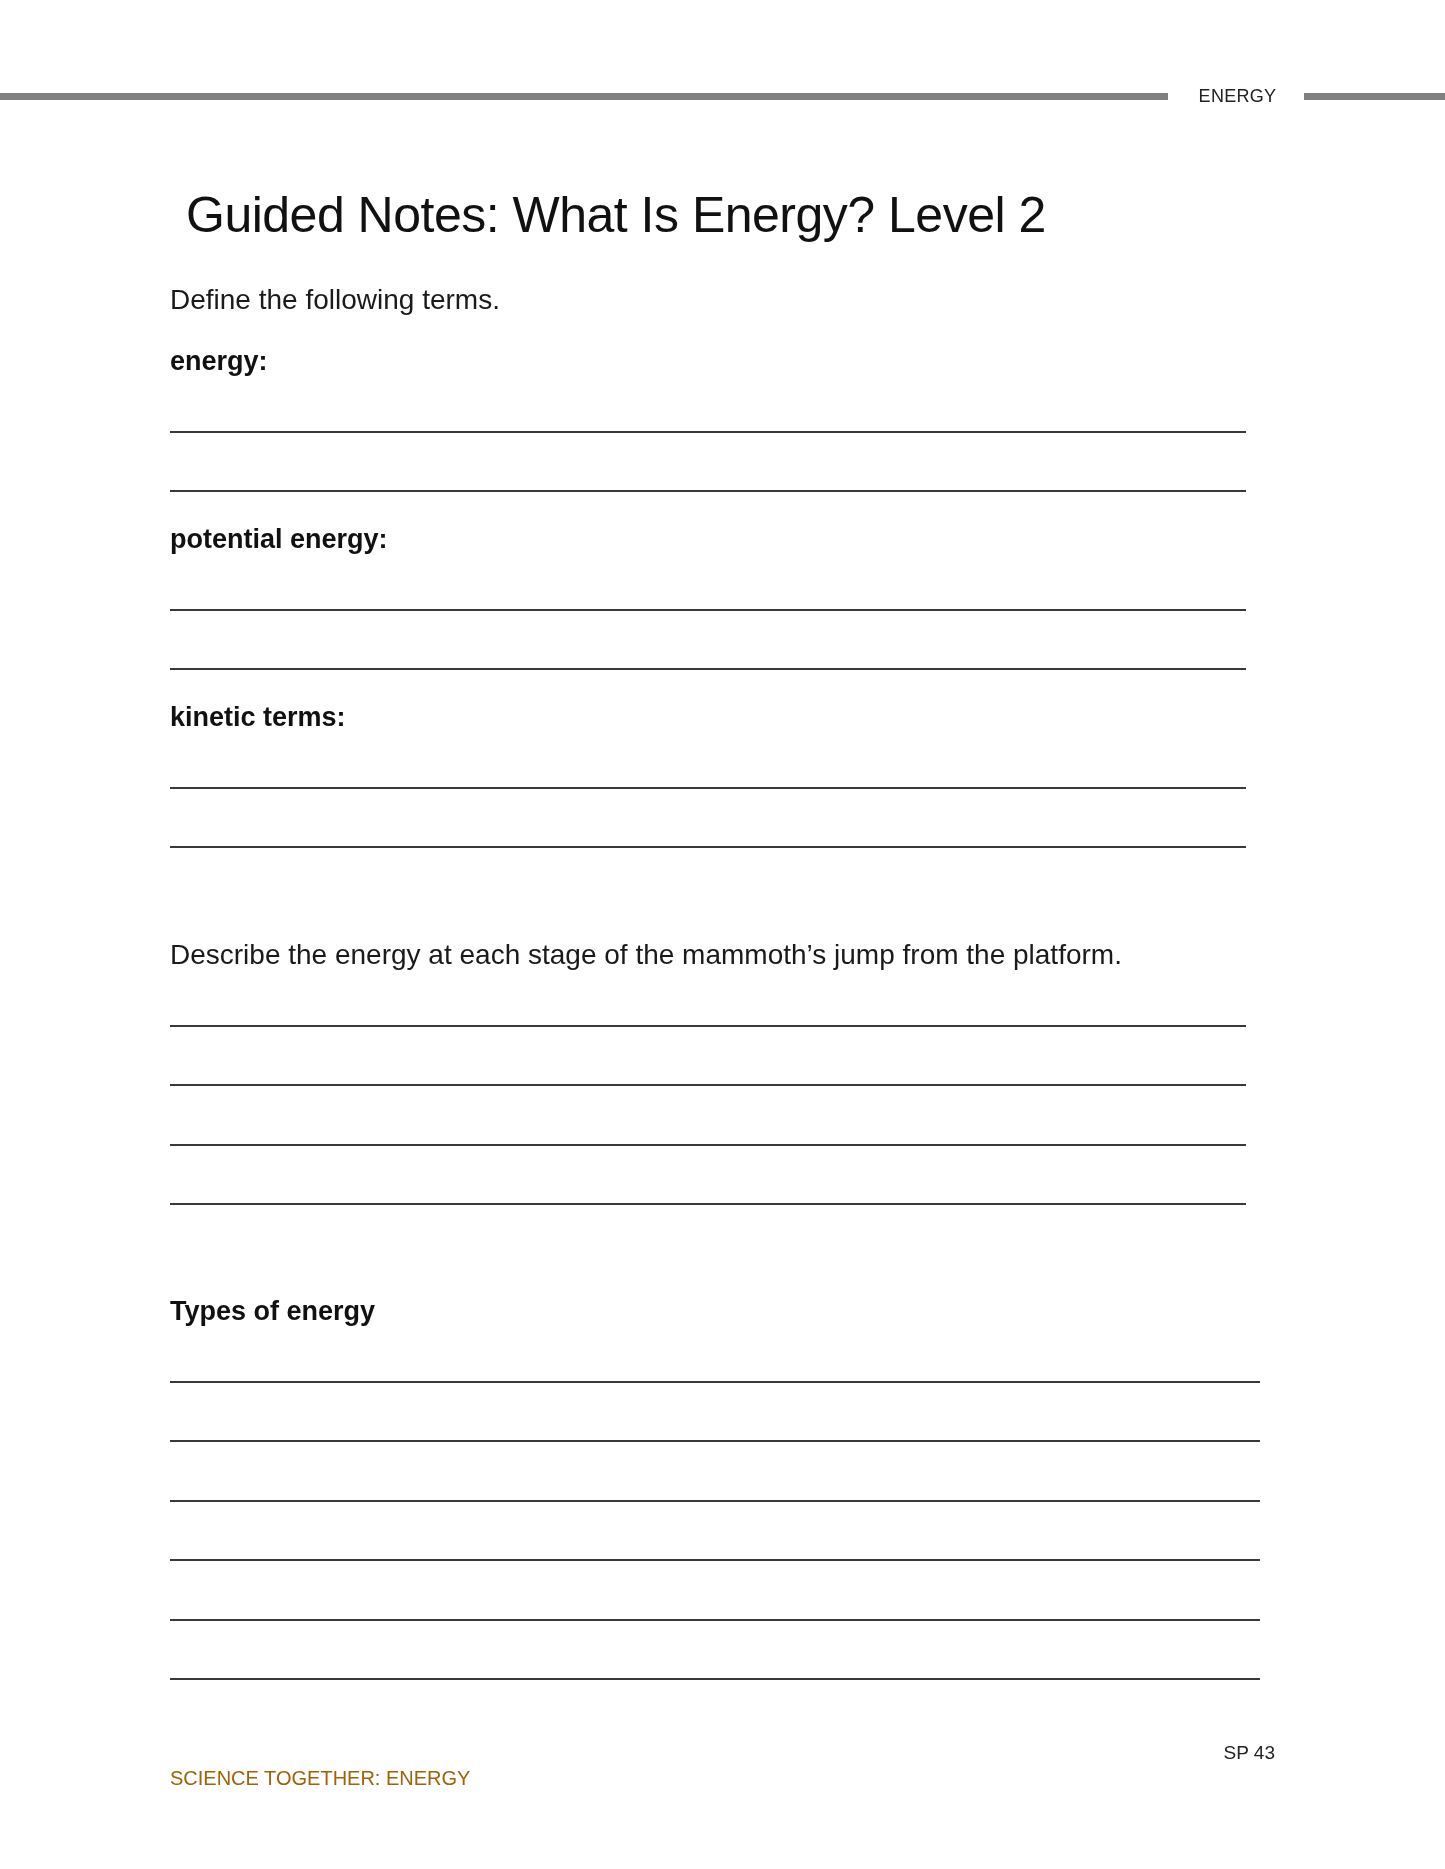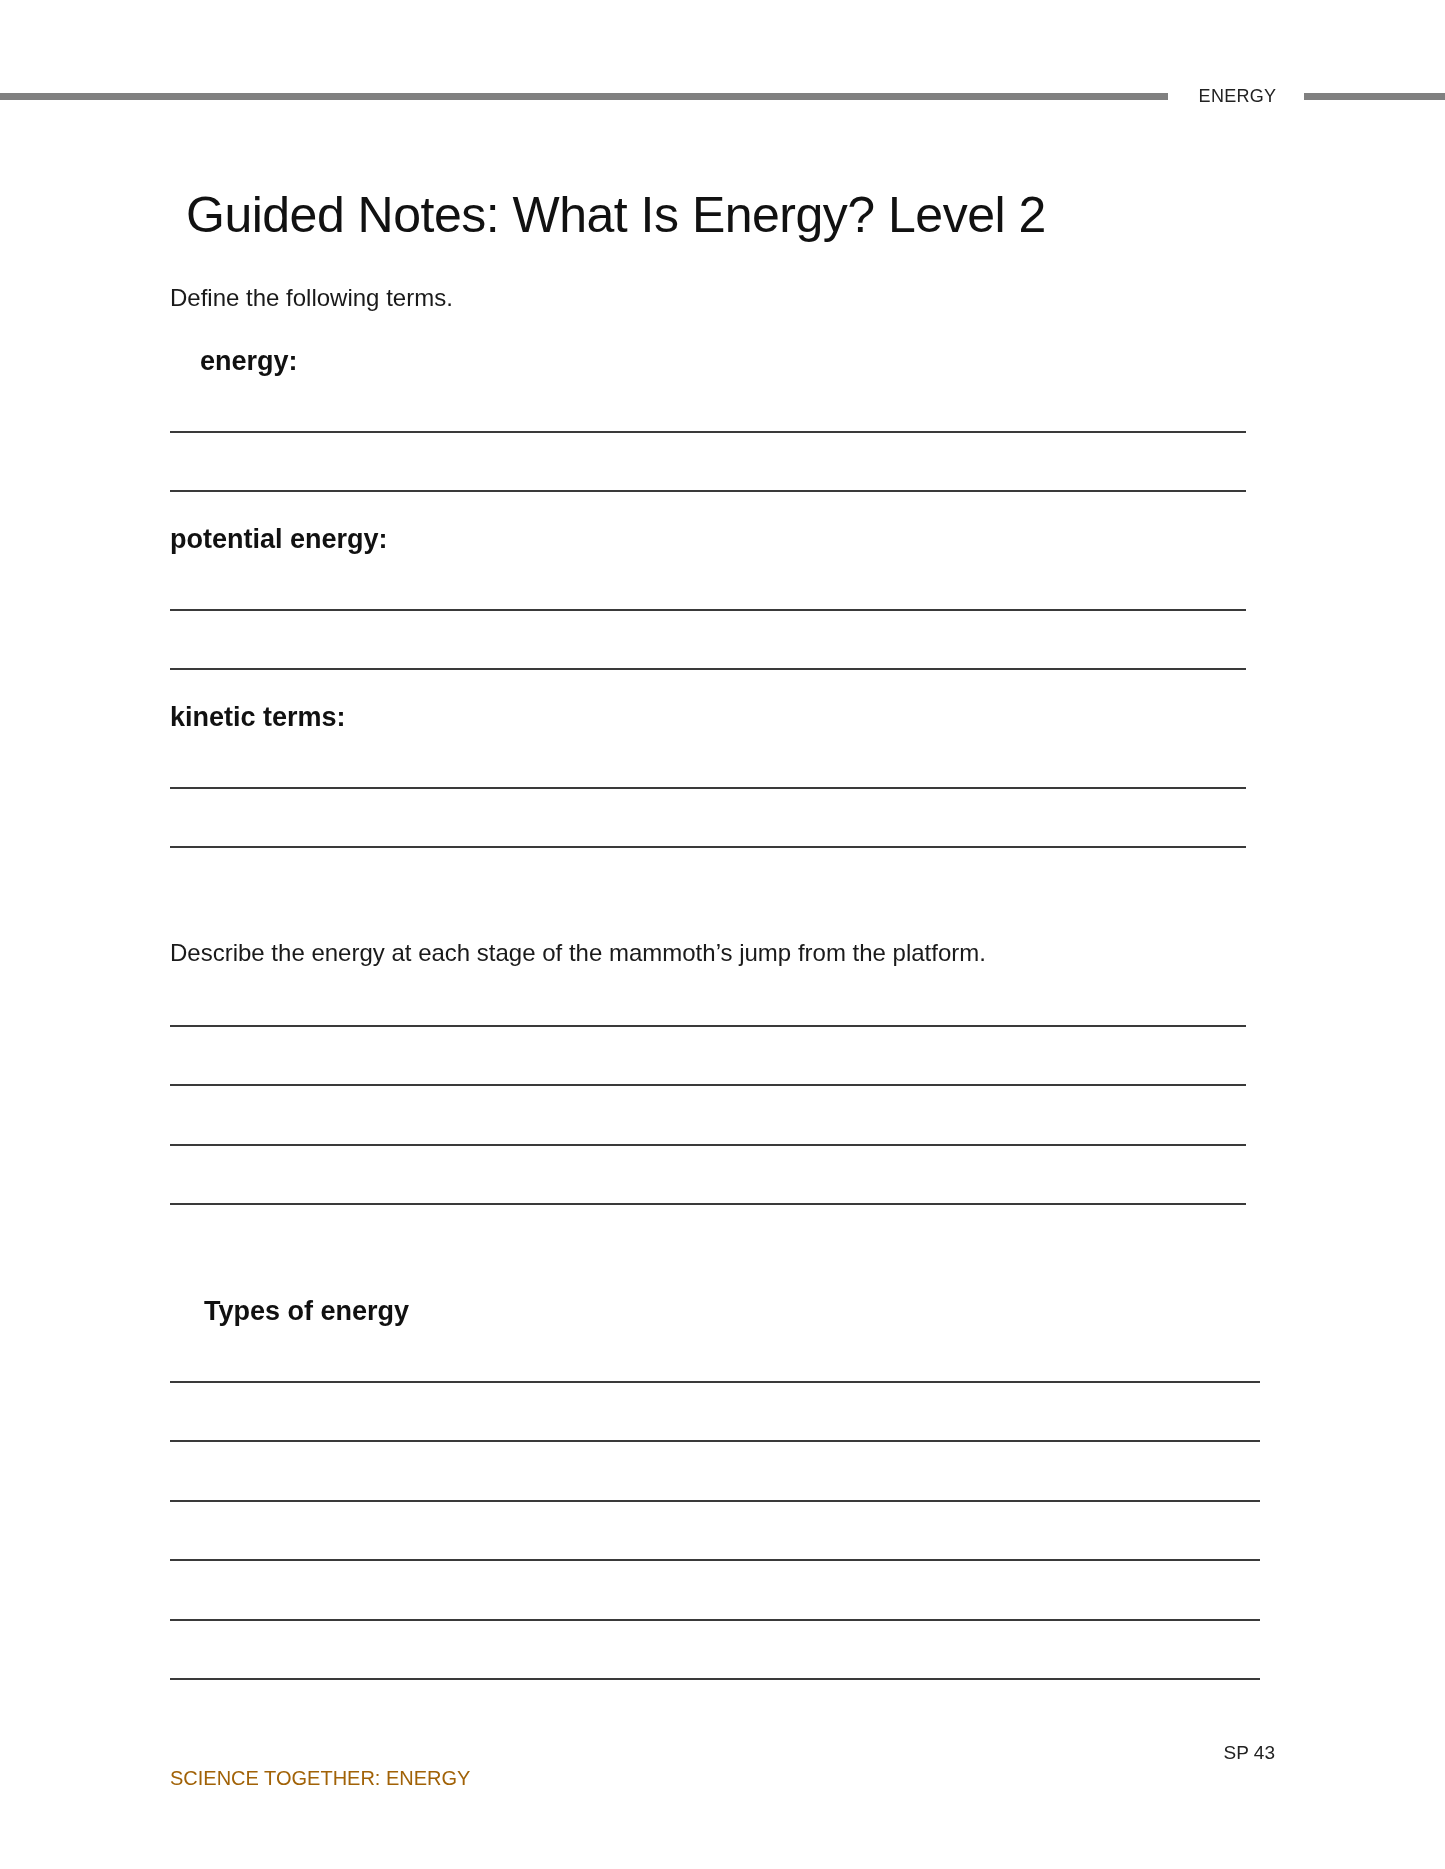--- a/index.html
+++ b/index.html
@@ -5,58 +5,58 @@
     html, body { margin: 0; padding: 0; background: #ffffff; }
     body {
       width: 1445px; height: 1869px; position: relative; overflow: hidden;
       font-family: "Liberation Sans", "DejaVu Sans", sans-serif; color: #1a1a1a;
     }
     .bar { position: absolute; height: 7px; background: #808080; top: 93px; }
     .bar-left { left: 0; width: 1168px; }
     .bar-right { left: 1304px; width: 141px; }
     .header-label { position: absolute; left: 1180px; width: 115px; top: 86px; text-align: center; font-size: 18px; letter-spacing: 0.3px; color: #222; }
     .title { position: absolute; left: 170px; top: 170px; font-size: 50px; font-weight: normal; margin: 16px; color: #111; letter-spacing: -0.5px; }
-    .instr { position: absolute; left: 170px; font-size: 24px; color: #1a1a1a; }
+    .instr { position: absolute; left: 170px; font-size: 28px; color: #1a1a1a; }
     .term { position: absolute; left: 170px; font-size: 27px; font-weight: bold; color: #111; }
     .line { position: absolute; left: 170px; height: 0; border-top: 2px solid #3a3a3a; }
     .line.w1 { width: 1076px; }
     .line.w2 { width: 1090px; }
     .footer-left { position: absolute; left: 170px; top: 1742px; font-size: 20px; color: #a16207; margin-top: 25px; }
     .footer-right { position: absolute; right: 170px; top: 1742px; font-size: 19px; color: #222; }
   </style>
 </head>
 <body>
 
 <div class="bar bar-left"></div>
 <div class="header-label">ENERGY</div>
 <div class="bar bar-right"></div>
 
 <h1 class="title">Guided Notes: What Is Energy? Level 2</h1>
 
 <div class="instr" style="top:284px;">Define the following terms.</div>
 
-<div class="term" style="top:346px;margin-left:30px;">energy:</div>
+<div class="term" style="top:346px;">energy:</div>
 <div class="line w1" style="top:431px;"></div>
 <div class="line w1" style="top:490px;"></div>
 
 <div class="term" style="top:524px;">potential energy:</div>
 <div class="line w1" style="top:609px;"></div>
 <div class="line w1" style="top:668px;"></div>
 
 <div class="term" style="top:702px;">kinetic terms:</div>
 <div class="line w1" style="top:787px;"></div>
 <div class="line w1" style="top:846px;"></div>
 
 <div class="instr" style="top:939px;">Describe the energy at each stage of the mammoth’s jump from the platform.</div>
 <div class="line w1" style="top:1025px;"></div>
 <div class="line w1" style="top:1084px;"></div>
 <div class="line w1" style="top:1144px;"></div>
 <div class="line w1" style="top:1203px;"></div>
 
-<div class="term" style="top:1296px;margin-left:34px;">Types of energy</div>
+<div class="term" style="top:1296px;">Types of energy</div>
 <div class="line w2" style="top:1381px;"></div>
 <div class="line w2" style="top:1440px;"></div>
 <div class="line w2" style="top:1500px;"></div>
 <div class="line w2" style="top:1559px;"></div>
 <div class="line w2" style="top:1619px;"></div>
 <div class="line w2" style="top:1678px;"></div>
 
 <div class="footer-left">SCIENCE TOGETHER: ENERGY</div>
 <div class="footer-right">SP 43</div>
 

